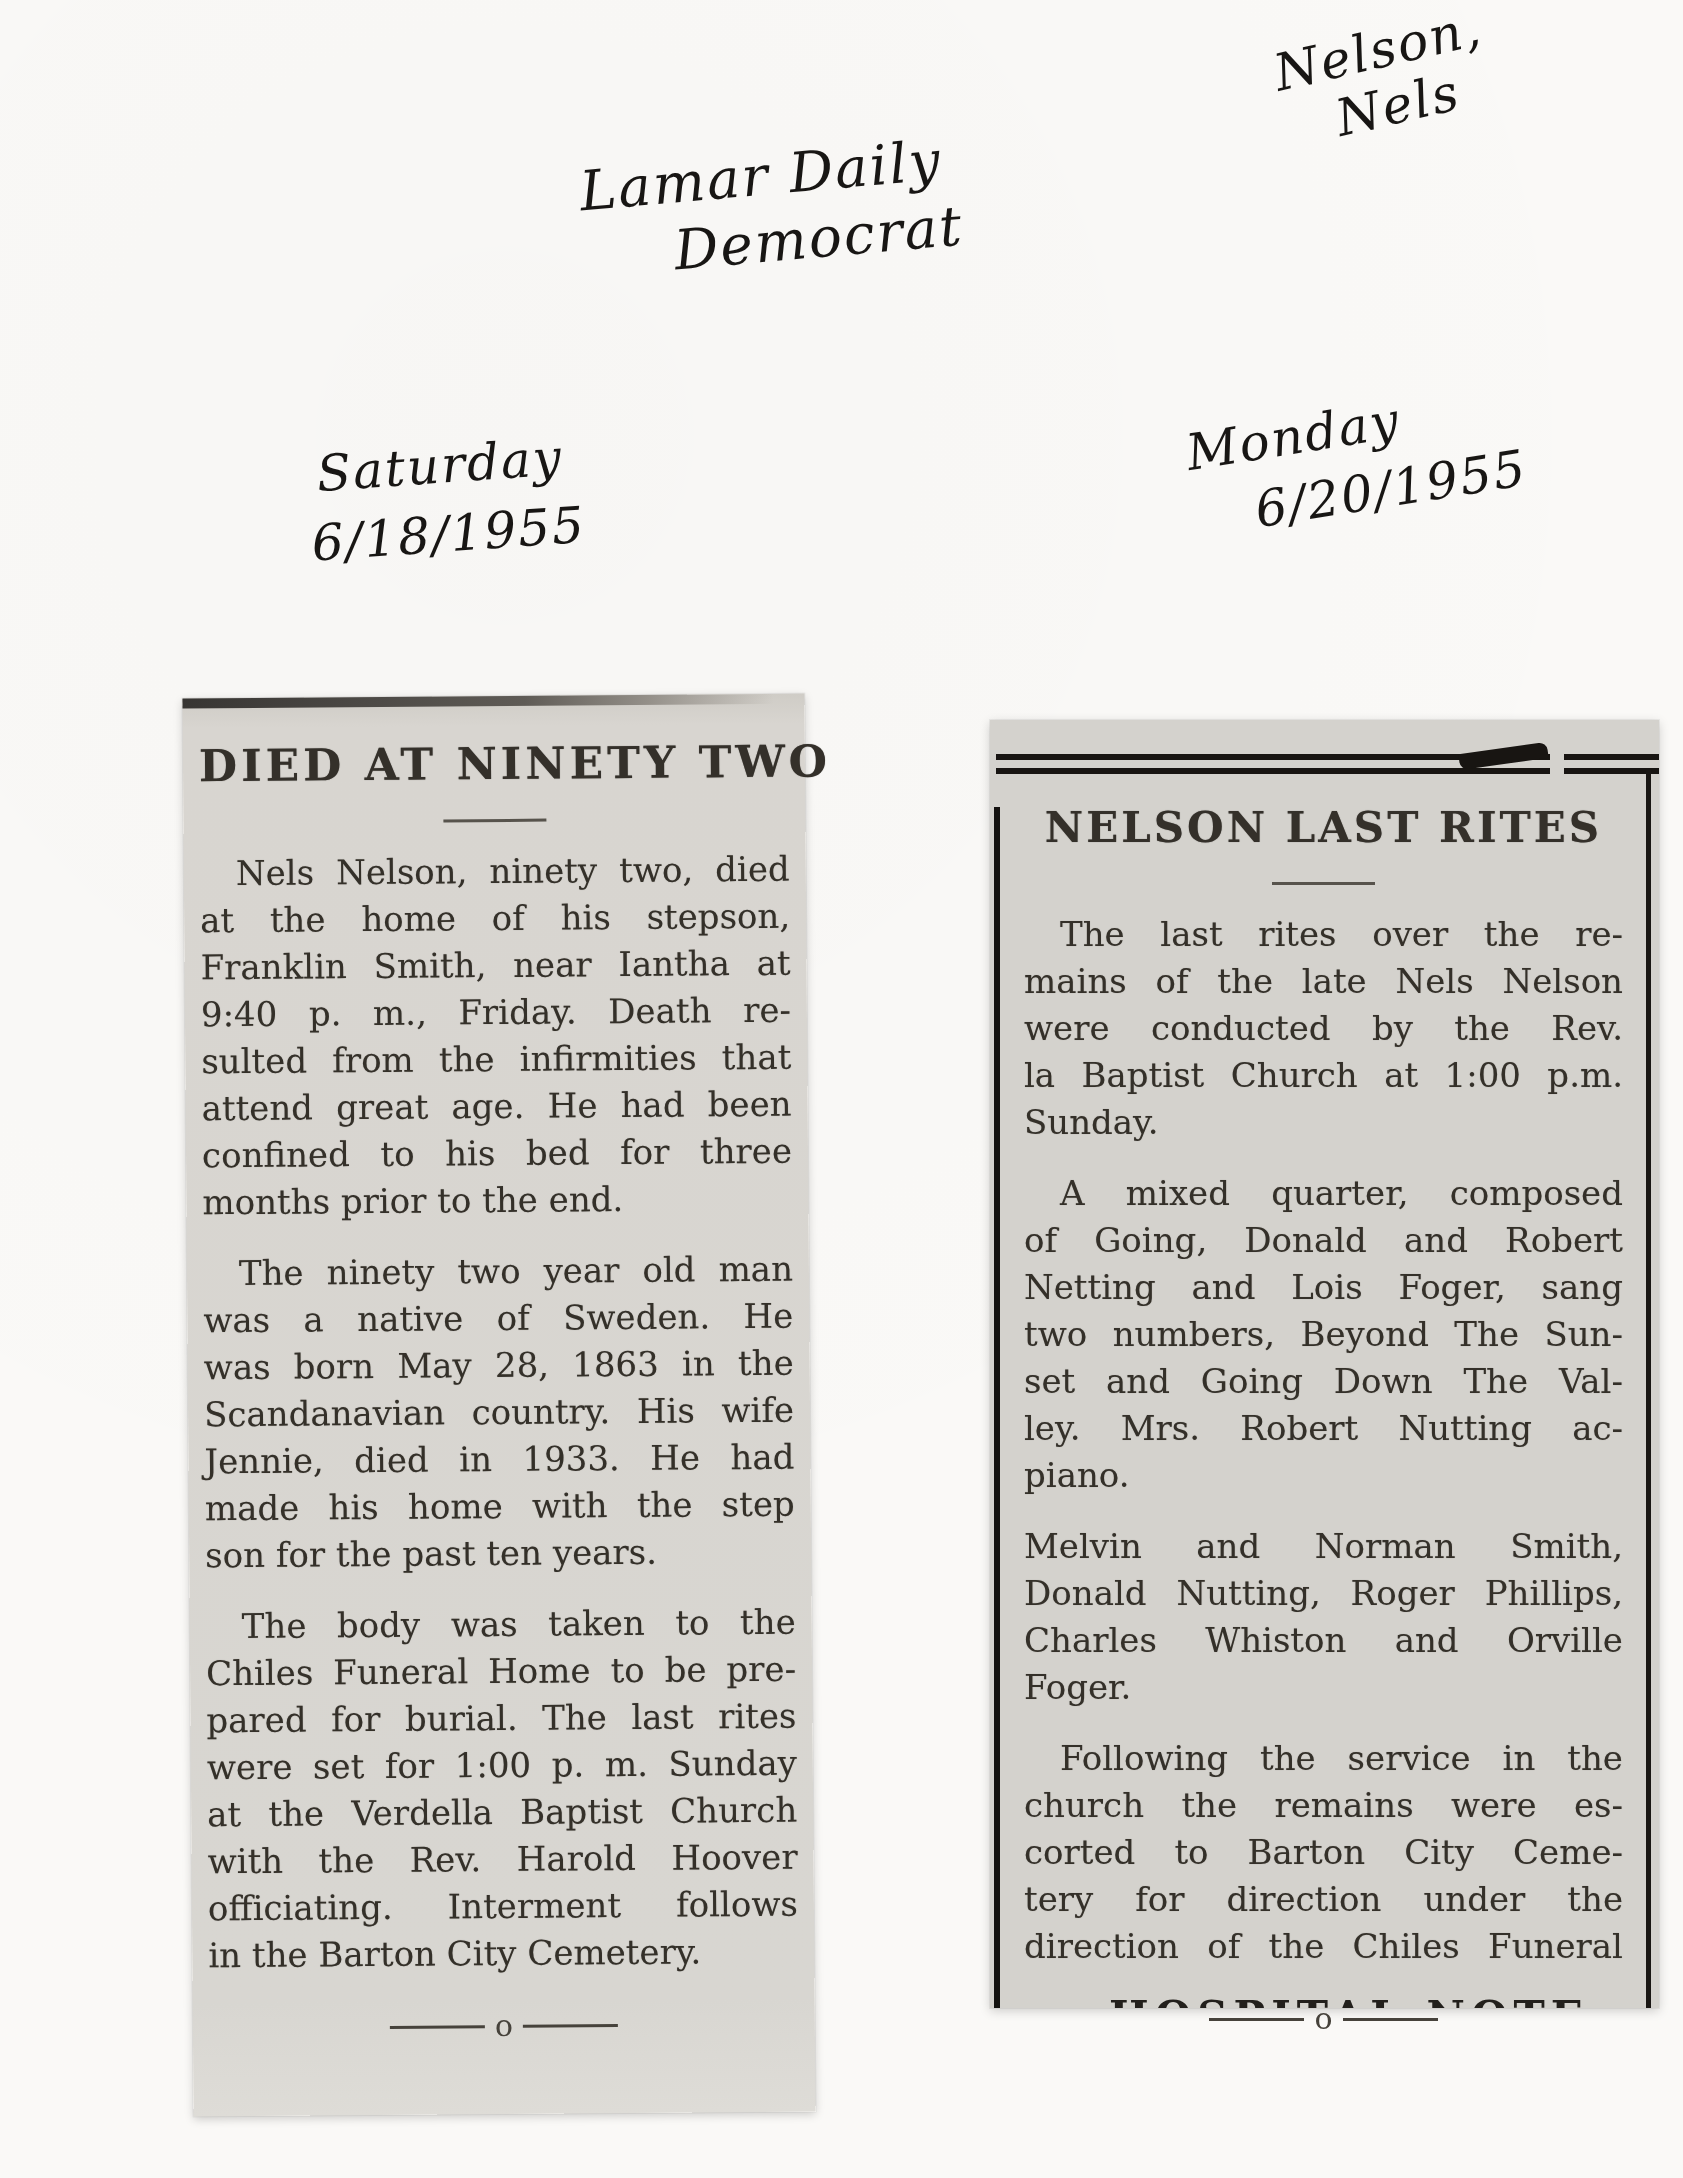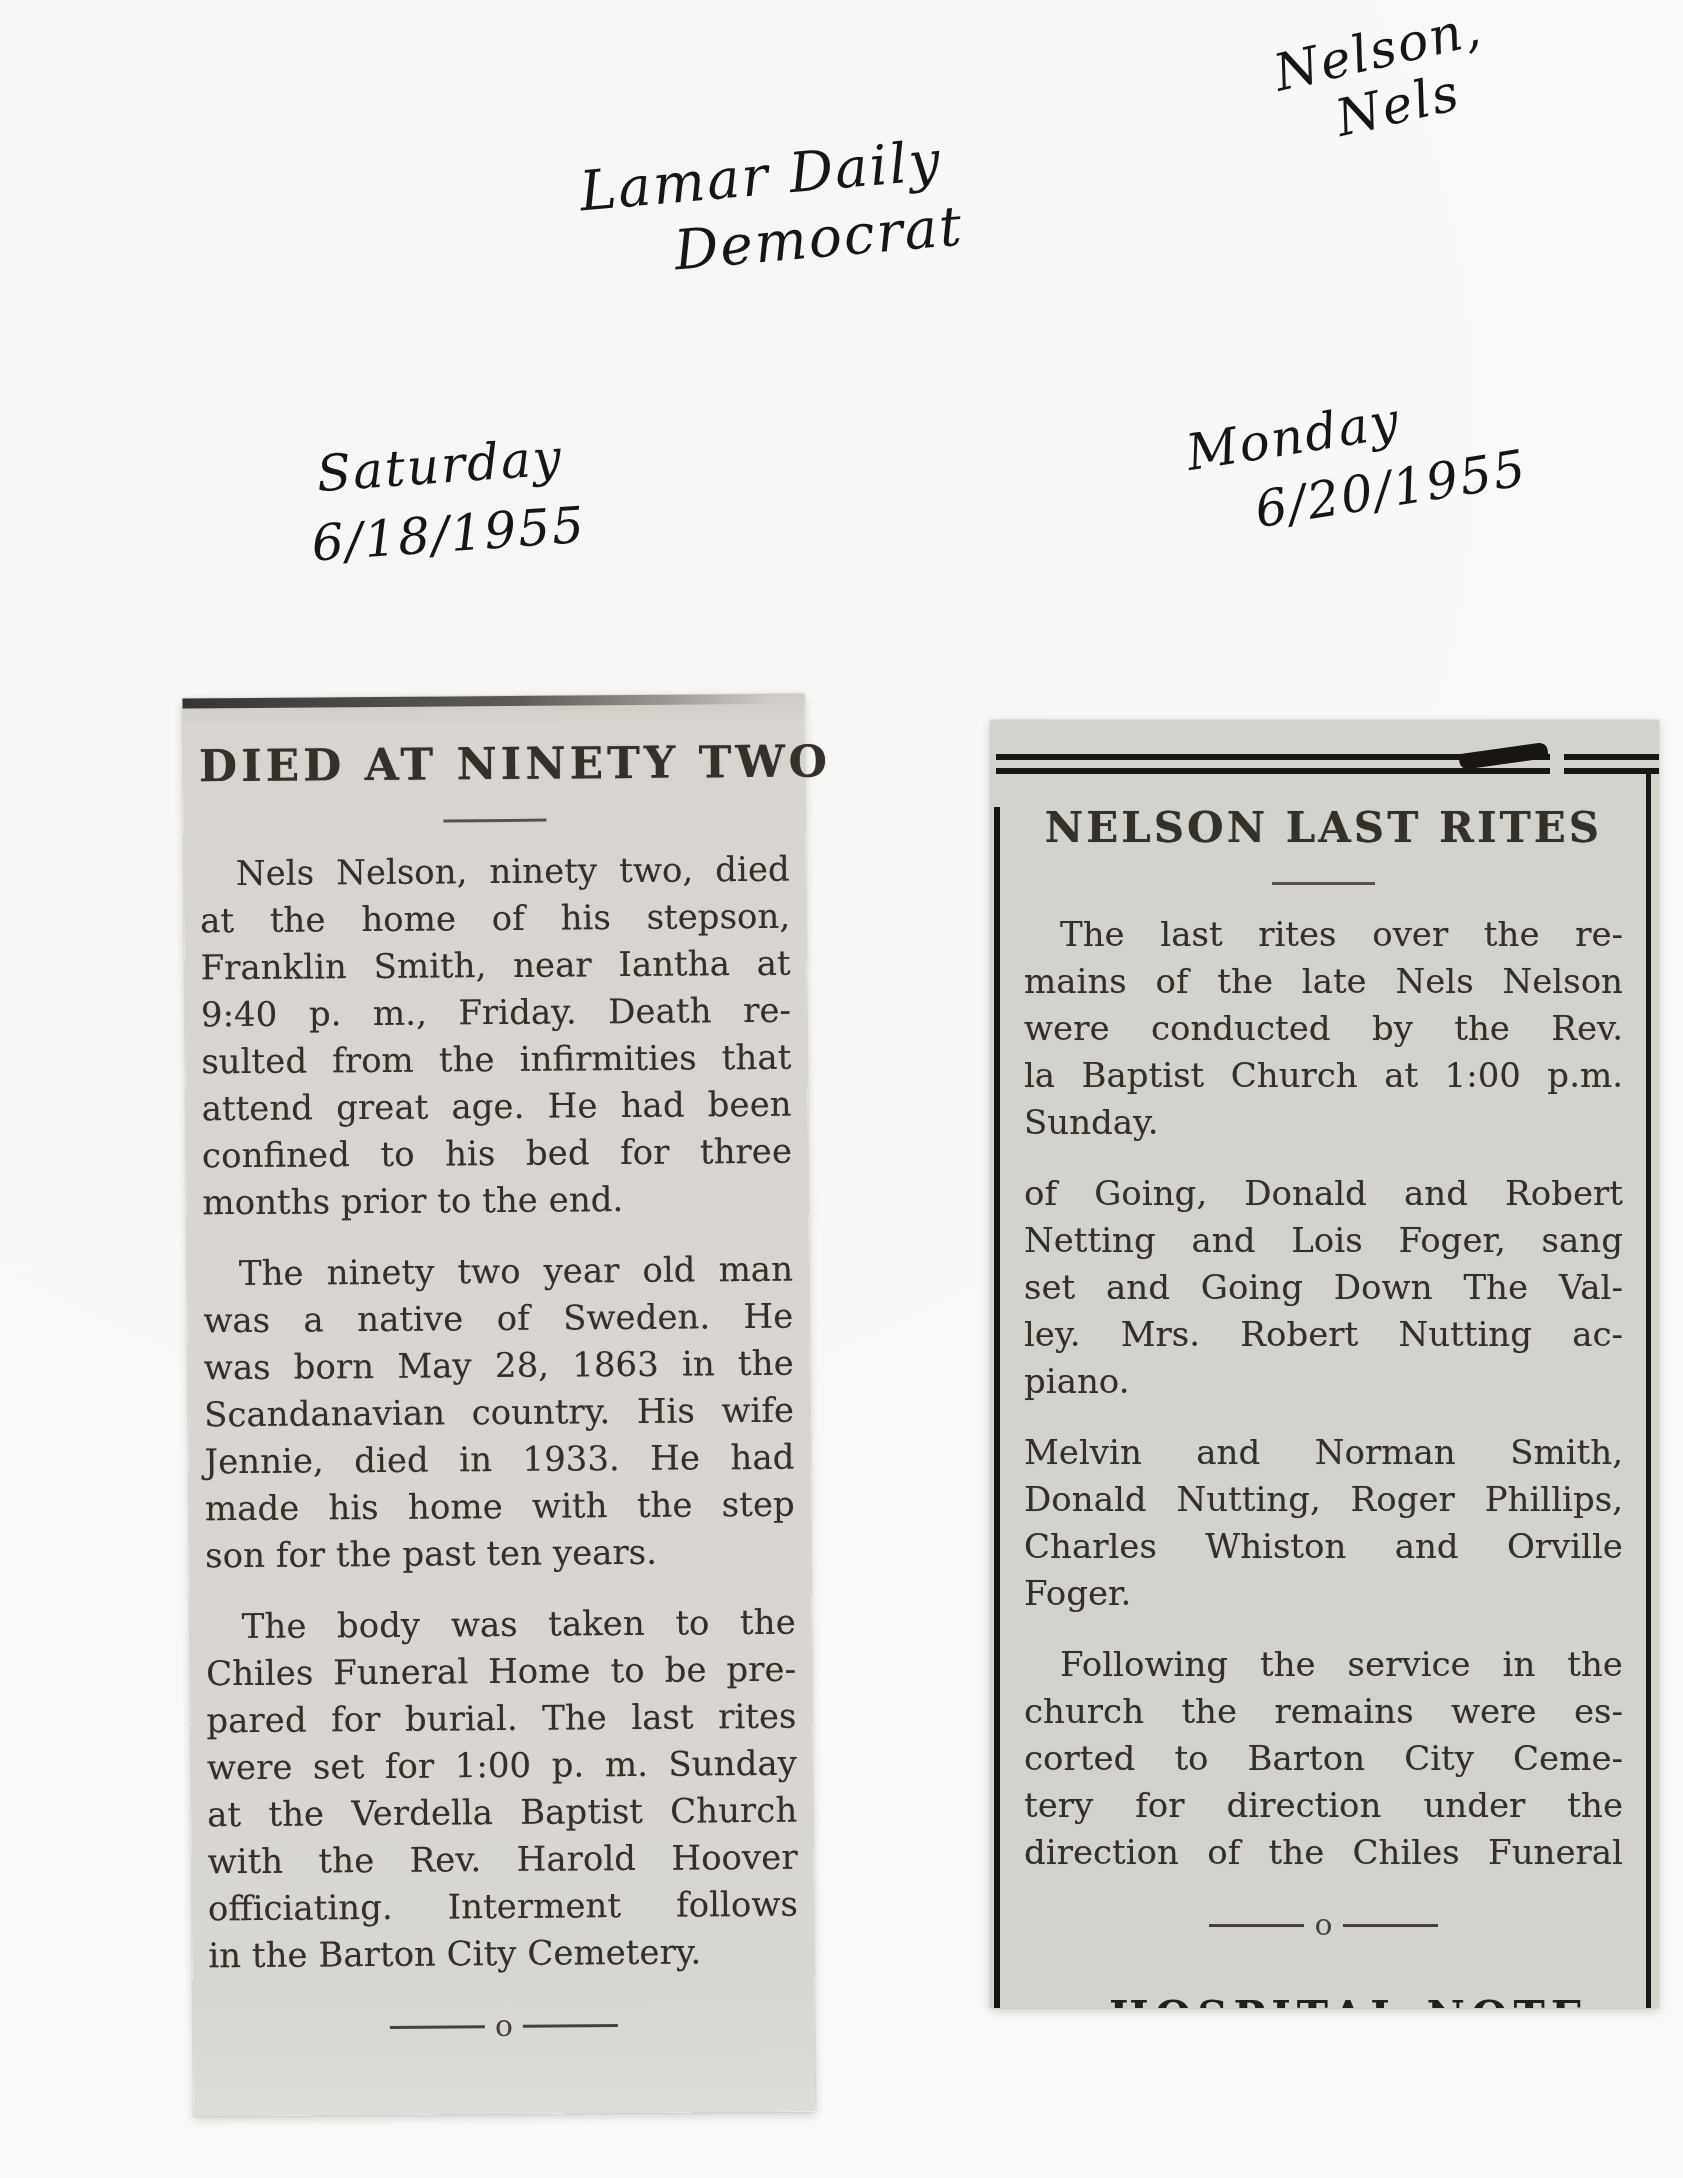--- a/index.html
+++ b/index.html
@@ -174,22 +174,24 @@
       <div class="hdivider"></div>
       <div class="article">
           <div class="para">
             <div class="line first">The last rites over the re-</div>
             <div class="line">mains of the late Nels Nelson</div>
             <div class="line">were conducted by the Rev.</div>
             <div class="line">la Baptist Church at 1:00 p.m.</div>
             <div class="line last">Sunday.</div>
           </div>
           <div class="para">
+            <div class="line first">A mixed quarter, composed</div>
             <div class="line">of Going, Donald and Robert</div>
             <div class="line">Netting and Lois Foger, sang</div>
+            <div class="line">two numbers, Beyond The Sun-</div>
             <div class="line">set and Going Down The Val-</div>
             <div class="line">ley. Mrs. Robert Nutting ac-</div>
             <div class="line last">piano.</div>
           </div>
           <div class="para">
             <div class="line">Melvin and Norman Smith,</div>
             <div class="line">Donald Nutting, Roger Phillips,</div>
             <div class="line">Charles Whiston and Orville</div>
             <div class="line last">Foger.</div>
           </div>

